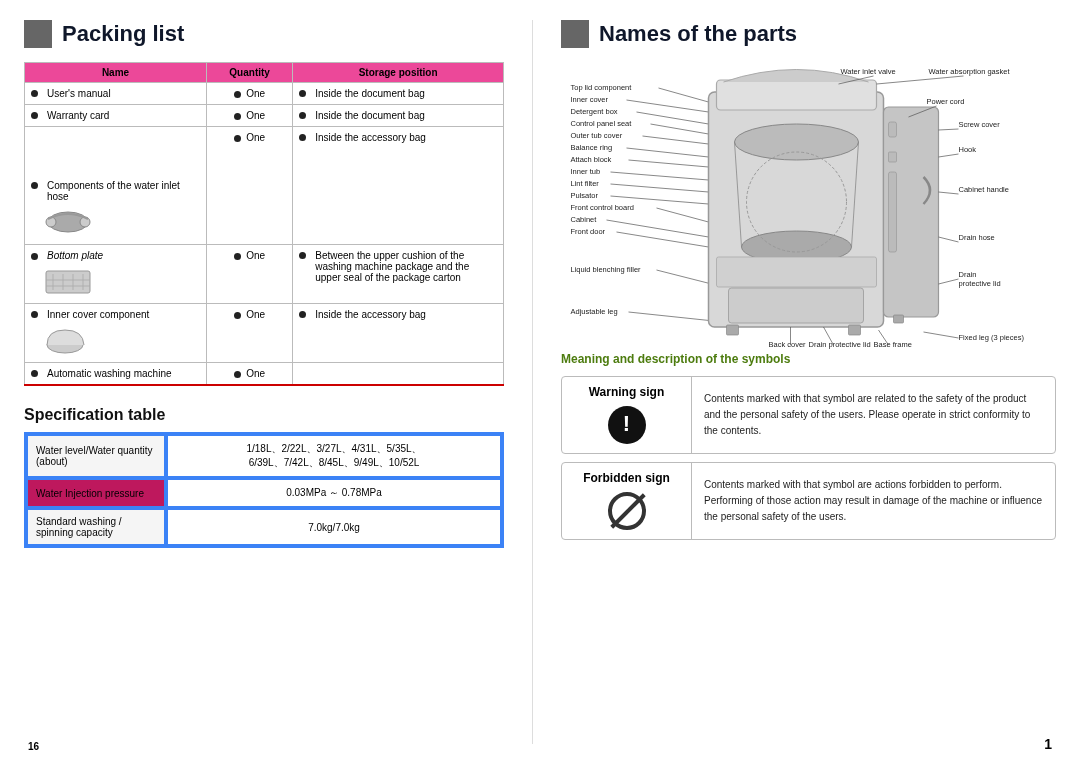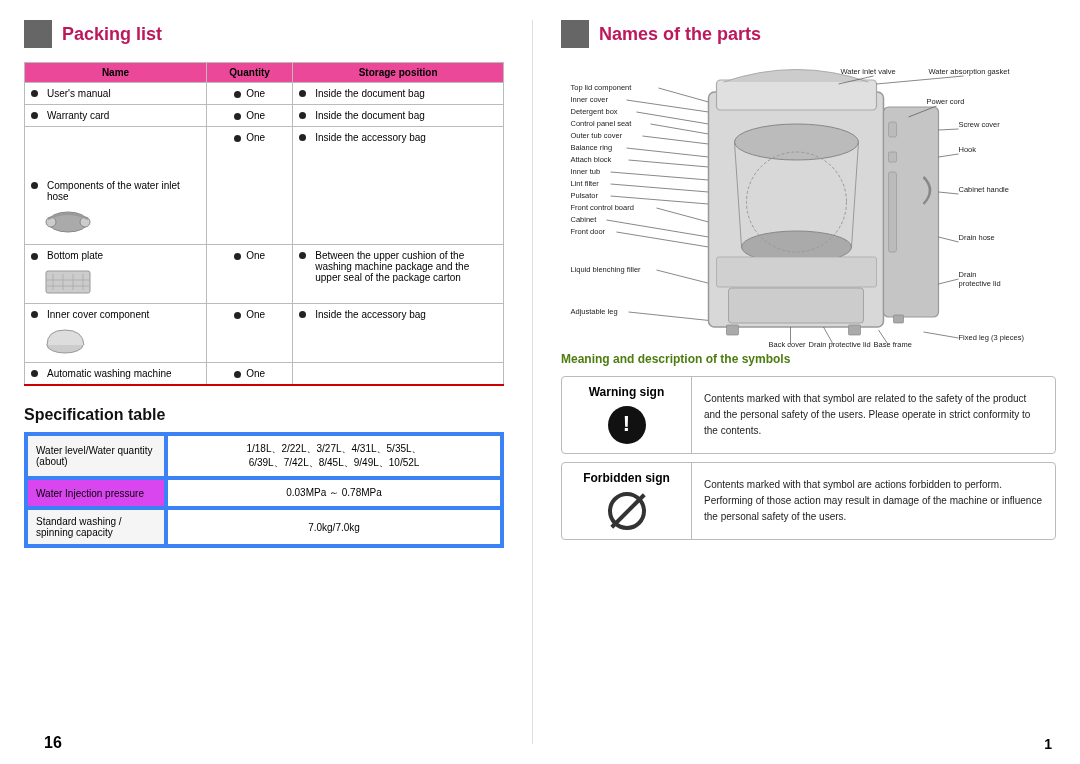--- a/index.html
+++ b/index.html
@@ -34,23 +34,23 @@
       gap: 10px;
       margin-bottom: 14px;
     }
     .section-header-box {
       width: 28px;
       height: 28px;
       background: #666;
       flex-shrink: 0;
     }
     .section-title {
-      font-size: 18px;
-      font-weight: bold;
-      color: #be185d;
+      font-size: 22px;
+      font-weight: bold;
+      color: #0f172a;
     }
 
     
     .packing-table {
       width: 100%;
       border-collapse: collapse;
       border: 1px solid #bbb;
       font-size: 10px;
     }
     .packing-table th {
@@ -190,22 +190,22 @@
       line-height: 1.6;
       color: #222;
       display: flex;
       align-items: center;
     }
 
     
     .page-num-left {
       position: absolute;
       bottom: 12px;
-      left: 44px;
-      font-size: 16px;
+      left: 28px;
+      font-size: 10px;
       font-weight: bold;
     }
     .page-num-right {
       position: absolute;
       bottom: 12px;
       right: 28px;
       font-size: 14px;
       font-weight: bold;
     }
 
@@ -291,21 +291,21 @@
             <td style="text-align: center;"><span class="bullet-dot"></span><span>One</span></td>
             <td>
               <div style="display: flex; align-items: flex-start; gap: 4px;">
                 <span class="bullet-dot" style="flex-shrink: 0; margin-top: 2px;"></span>
                 <span>Inside the accessory bag</span>
               </div>
             </td>
           </tr>
           <tr>
             <td>
-              <div style="display: flex; gap: 4px; align-items: center;">
+              <div style="display: flex; gap: 4px; align-items: center; font-style: italic;">
                 <span class="bullet-dot" style="margin-top: 2px; flex-shrink: 0;"></span>
                 <div>Bottom plate</div>
               </div>
               <div style="margin-top: 5px; margin-left: 12px;"><svg width="50" height="30" viewBox="0 0 50 30">
                   <rect x="3" y="5" width="44" height="22" rx="2" fill="#ccc" stroke="#999" stroke-width="1"></rect>
                   <line x1="10" y1="8" x2="10" y2="24" stroke="#aaa" stroke-width="0.8"></line>
                   <line x1="20" y1="8" x2="20" y2="24" stroke="#aaa" stroke-width="0.8"></line>
                   <line x1="30" y1="8" x2="30" y2="24" stroke="#aaa" stroke-width="0.8"></line>
                   <line x1="40" y1="8" x2="40" y2="24" stroke="#aaa" stroke-width="0.8"></line>
                   <line x1="3" y1="14" x2="47" y2="14" stroke="#aaa" stroke-width="0.8"></line>
@@ -355,21 +355,21 @@
     <div class="spec-section">
       <div class="spec-subtitle">Specification  table</div>
       <table class="spec-table">
         <tbody id="spec-table-body">
         <tr>
               <td style="background: rgb(245, 245, 245); font-size: 10px;">Water level/Water quantity (about)</td>
               <td style="text-align: center; white-space: pre-line;">1/18L、2/22L、3/27L、4/31L、5/35L、
 6/39L、7/42L、8/45L、9/49L、10/52L</td>
             </tr>
             <tr>
-              <td style="background: #d946ef; font-size: 10px;">Water Injection pressure</td>
+              <td style="background: #be185d; font-size: 10px;">Water Injection pressure</td>
               <td style="text-align: center; white-space: pre-line;">0.03MPa  ～  0.78MPa</td>
             </tr>
             <tr>
               <td style="background: rgb(245, 245, 245); font-size: 10px;">Standard washing / spinning capacity</td>
               <td style="text-align: center; white-space: pre-line;">7.0kg/7.0kg</td>
             </tr>
           </tbody>
       </table>
     </div>
   </div>

